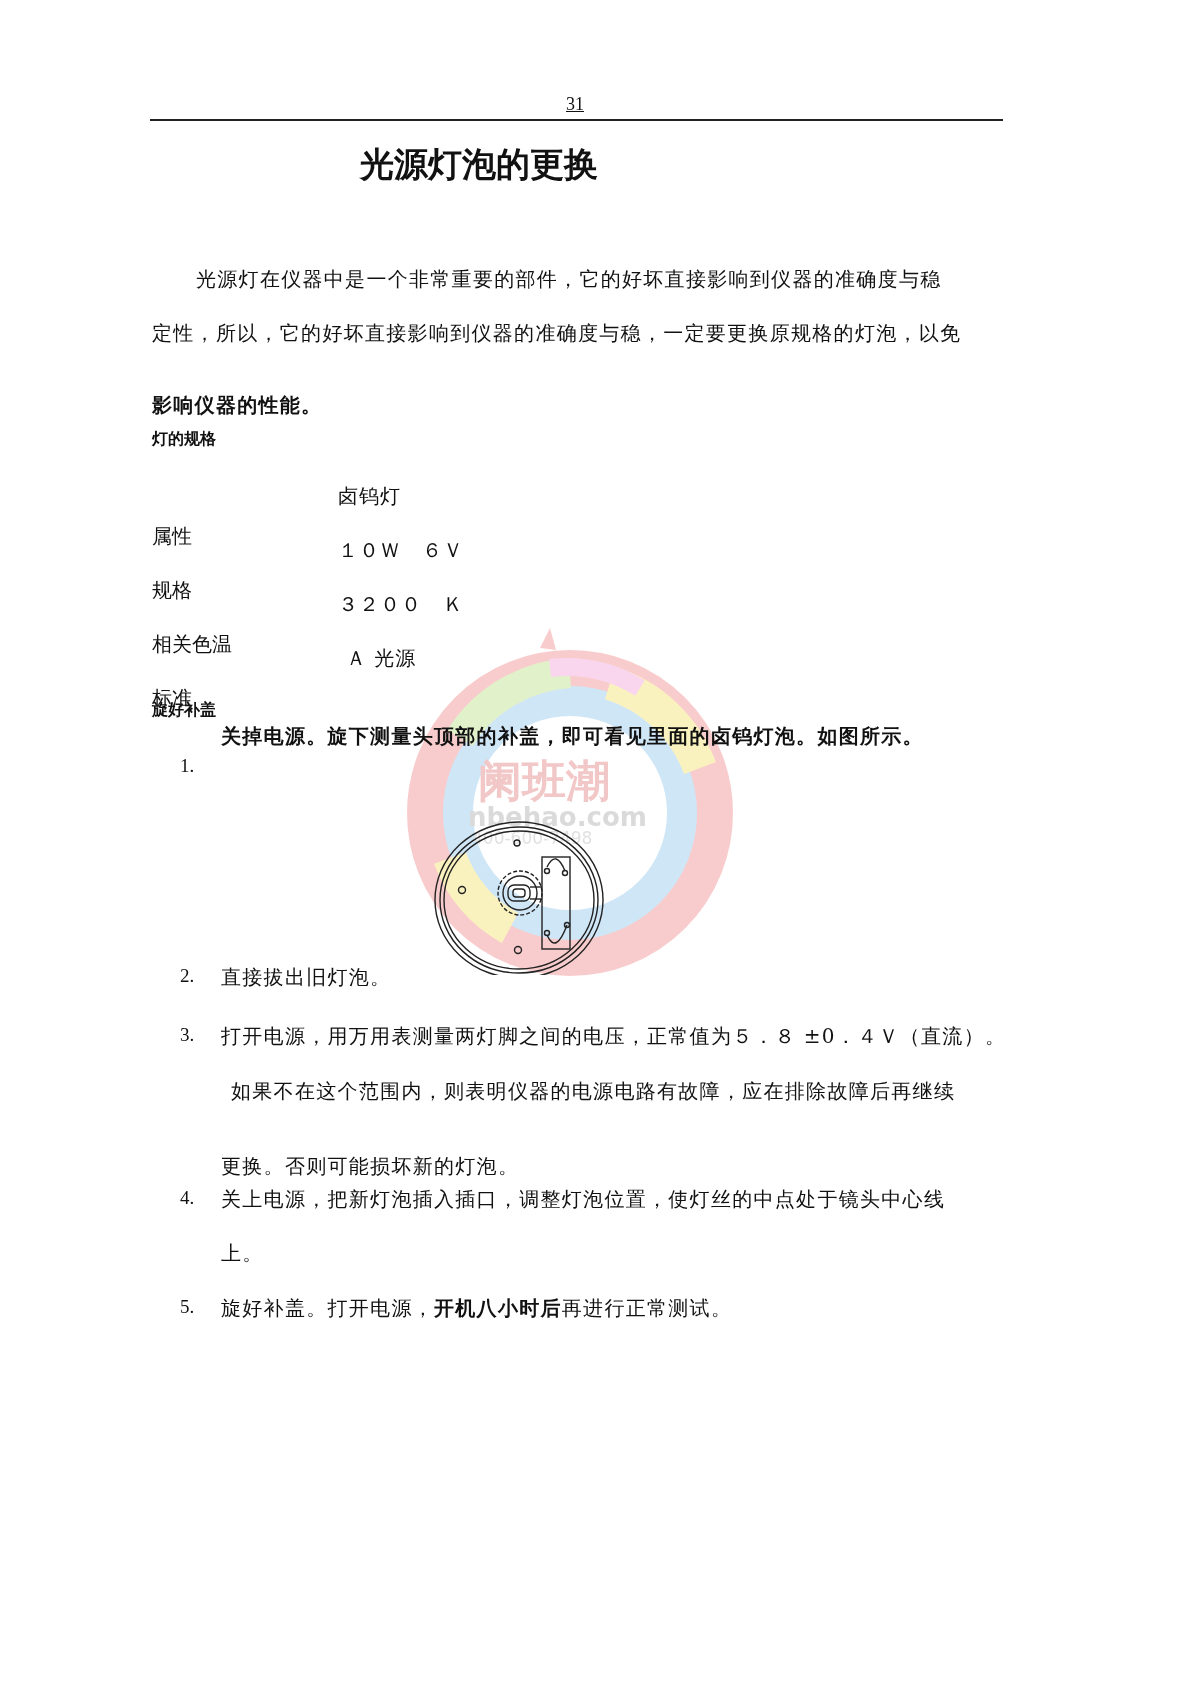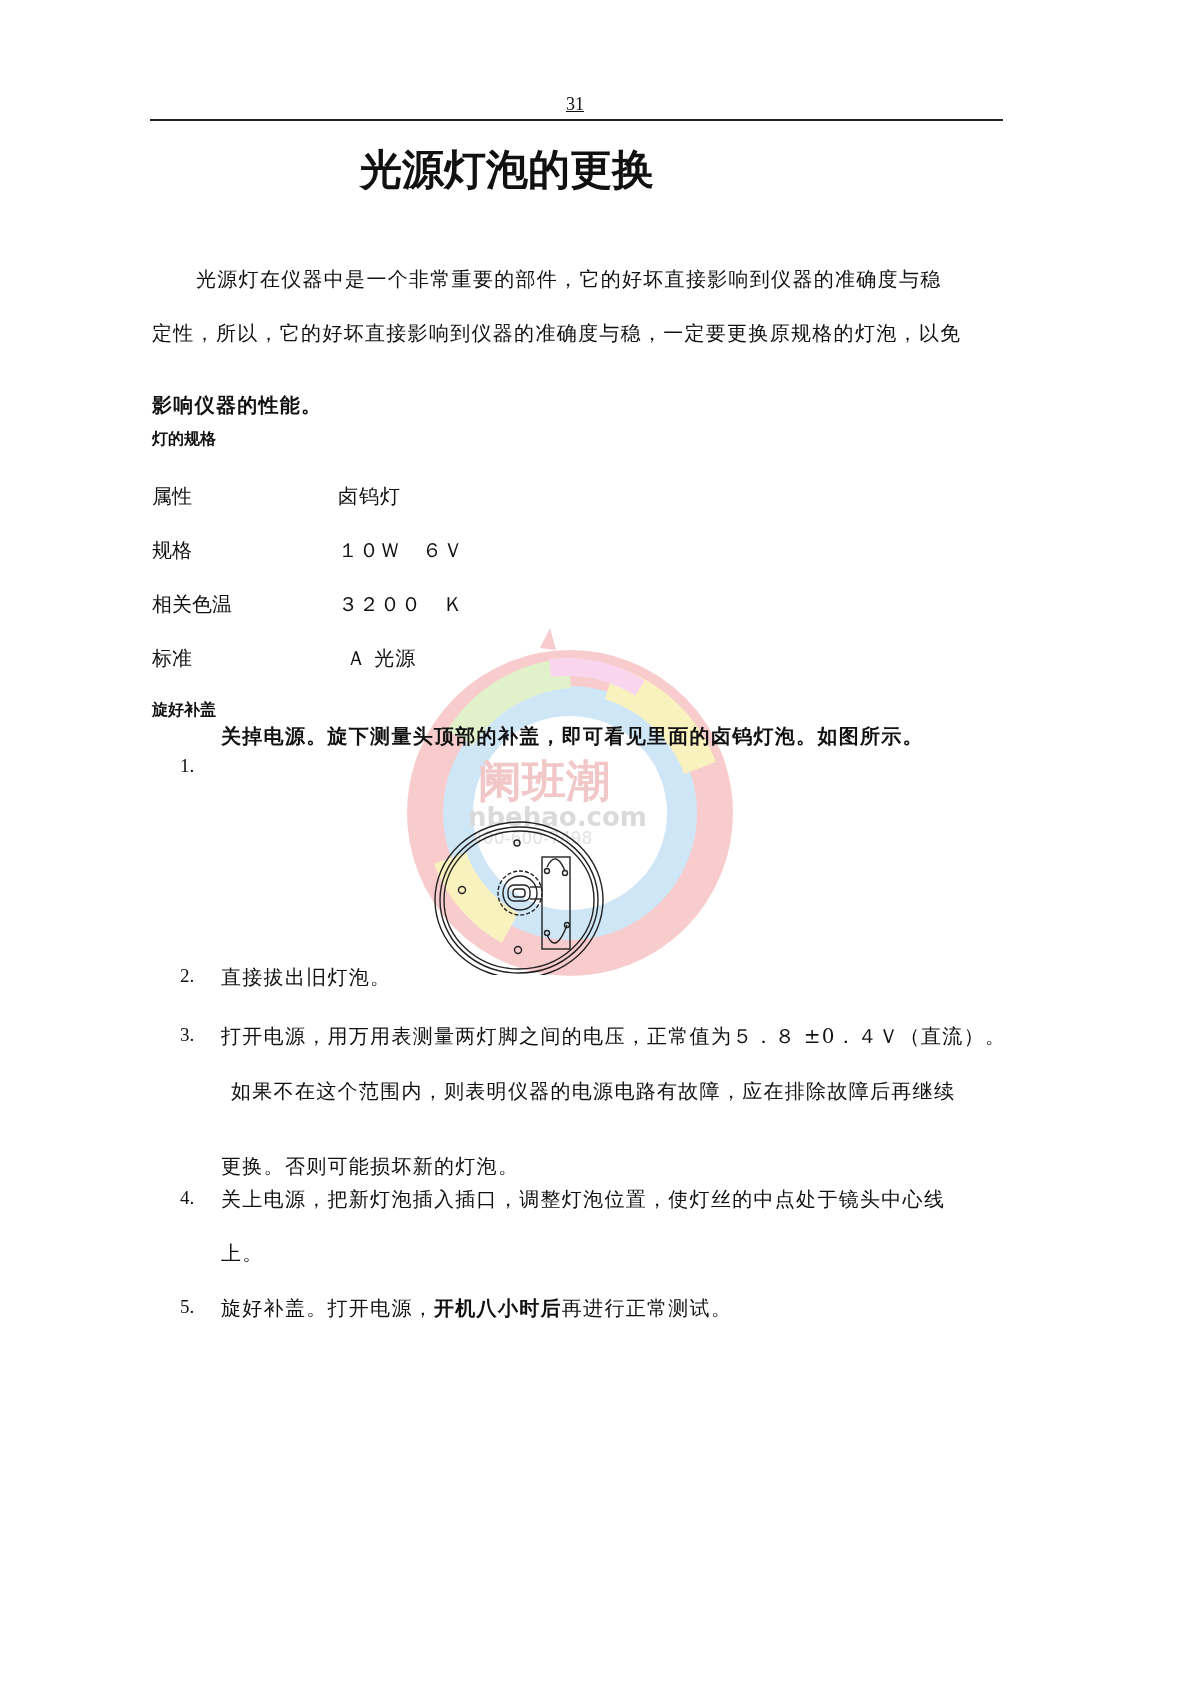--- a/index.html
+++ b/index.html
@@ -1,25 +1,25 @@
 <!DOCTYPE html>
 <html><head>
 <meta charset="utf-8">
 <style>
   html, body { margin: 0; padding: 0; background: #ffffff; }
   body { width: 1200px; height: 1704px; position: relative; overflow: hidden;
          font-family: "DejaVu Serif", "Liberation Serif", serif; color: #111; }
   .abs { position: absolute; white-space: nowrap; }
   .page-num { left: 566px; top: 94px; font-size: 18px; font-family: "Liberation Serif", serif; text-decoration: underline; }
   .rule { left: 150px; top: 119px; width: 853px; height: 2px; background: #222; }
-  .title { left: 360px; top: 142px; font-size: 42px; font-weight: bold;
+  .title { left: 360px; top: 142px; font-size: 34px; font-weight: bold;
            font-family: "DejaVu Sans", sans-serif; letter-spacing: 0px; }
   .body-line { font-size: 20px; letter-spacing: 1.3px; }
   .heading { font-size: 16px; font-weight: bold; font-family: "DejaVu Sans", sans-serif; text-align: right; }
-  .spec-label { left: 152px; font-size: 20px; }
+  .spec-label { left: 152px; font-size: 20px; margin-top: 40px; }
   .spec-value { left: 338px; font-size: 20px; letter-spacing: 1px; }
   .step-num { left: 180px; font-size: 19px; font-family: "Liberation Serif", serif; }
   .step-text { left: 221px; font-size: 20px; letter-spacing: 1.3px; }
   .bold { font-weight: bold; font-family: "DejaVu Sans", sans-serif; }
   .watermark { left: 390px; top: 628px; width: 360px; height: 360px; opacity: 0.55; pointer-events: none; }
   .figure { left: 432px; top: 815px; width: 175px; height: 160px; }
   .wm-text { font-family: "DejaVu Sans", sans-serif; font-weight: bold; }
 </style>
 </head>
 <body>

